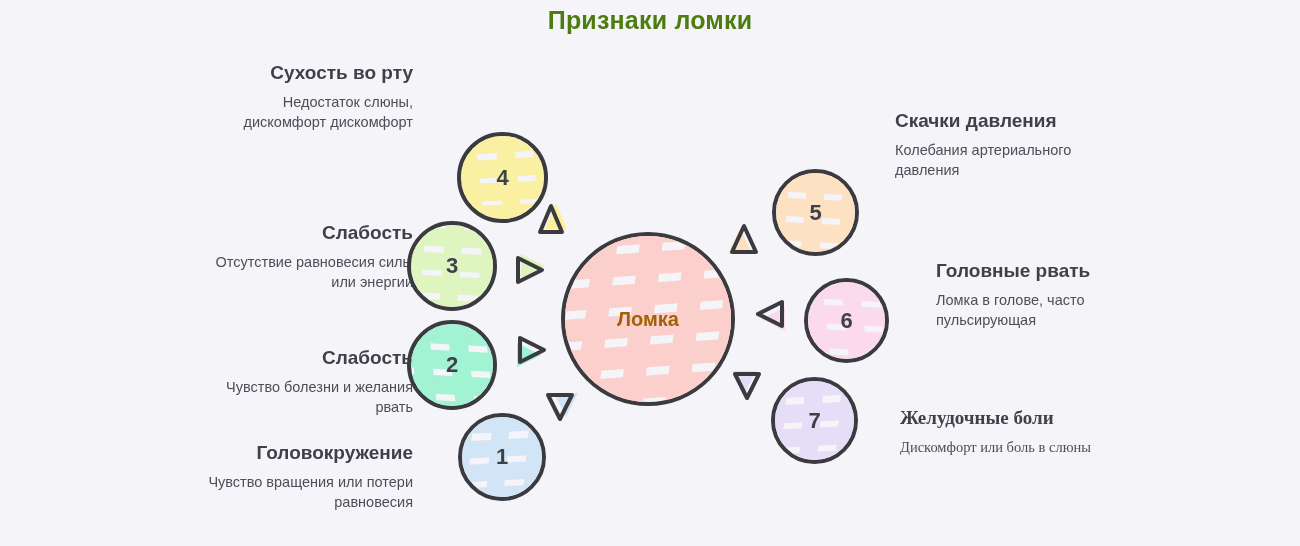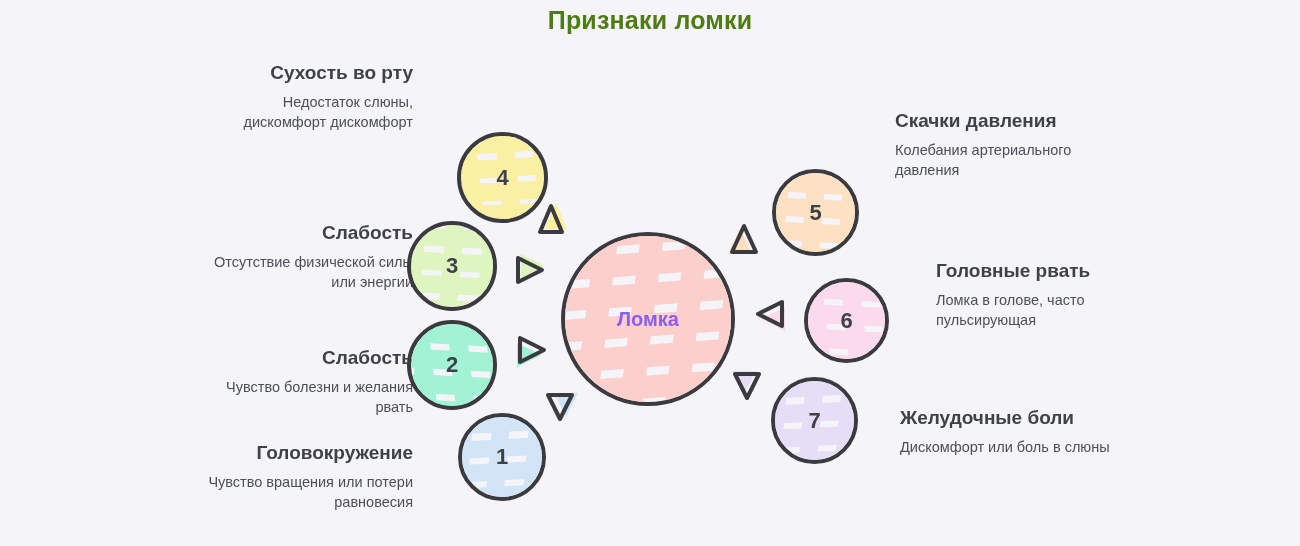--- a/index.html
+++ b/index.html
@@ -48,21 +48,21 @@
   .block.left-al  { text-align: left; }
 
   
   #blk-4 { left: 213px; top: 60px;  width: 200px; }
   #blk-3 { left: 213px; top: 220px; width: 200px; }
   #blk-2 { left: 203px; top: 345px; width: 210px; }
   #blk-1 { left: 193px; top: 440px; width: 220px; }
   
   #blk-5 { left: 895px; top: 108px; width: 200px; }
   #blk-6 { left: 936px; top: 258px; width: 200px; }
-  #blk-7 { left: 900px; top: 405px; width: 210px; }
+  #blk-7 { left: 900px; top: 405px; width: 210px; font-family: Liberation Serif, serif; }
 
   
   .circle {
     position: absolute;
     border-radius: 50%;
     border: 4px solid #3a3a3f;
     box-sizing: border-box;
     display: flex;
     align-items: center;
     justify-content: center;
@@ -104,21 +104,21 @@
     display: flex;
     align-items: center;
     justify-content: center;
     overflow: hidden;
   }
   #center .label {
     position: relative;
     z-index: 3;
     font-size: 20px;
     font-weight: bold;
-    color: #8b5cf6;
+    color: #a16207;
   }
   #center .tex {
     position: absolute;
     left: -12%;
     top: -12%;
     width: 124%;
     height: 124%;
     z-index: 1;
   }
 
@@ -143,21 +143,21 @@
 
   <div class="title">Признаки ломки</div>
 
   <div class="block right-al" id="blk-4">
     <div class="head">Сухость во рту</div>
     <div class="desc">Недостаток слюны, дискомфорт дискомфорт</div>
   </div>
 
   <div class="block right-al" id="blk-3">
     <div class="head">Слабость</div>
-    <div class="desc">Отсутствие физической силы или энергии</div>
+    <div class="desc">Отсутствие равновесия силы или энергии</div>
   </div>
 
   <div class="block right-al" id="blk-2">
     <div class="head">Слабость</div>
     <div class="desc">Чувство болезни и желания рвать</div>
   </div>
 
   <div class="block left-al" id="blk-5">
     <div class="head">Скачки давления</div>
     <div class="desc">Колебания артериального давления</div>

